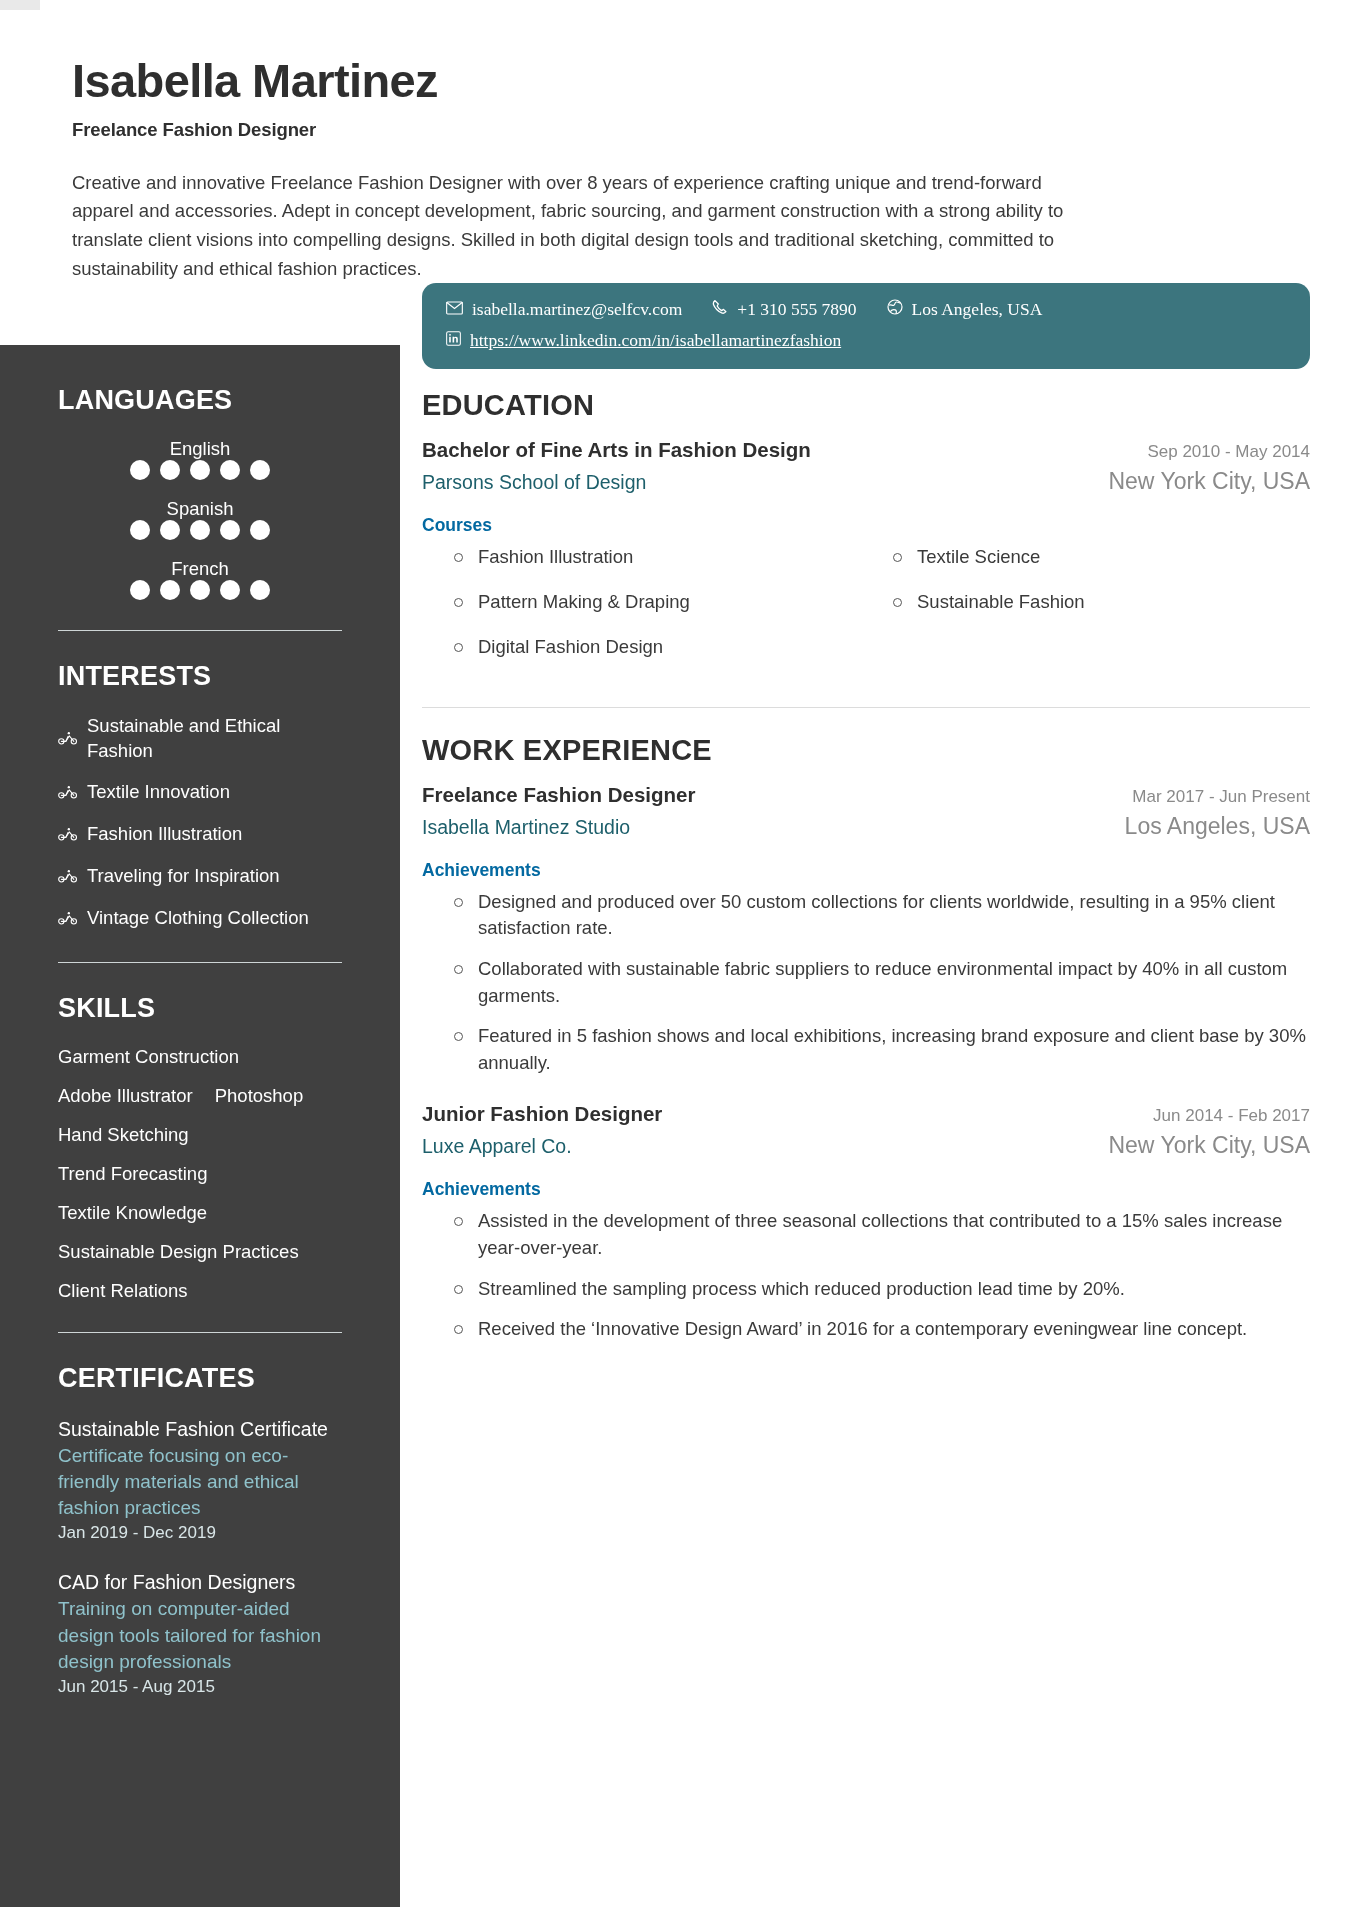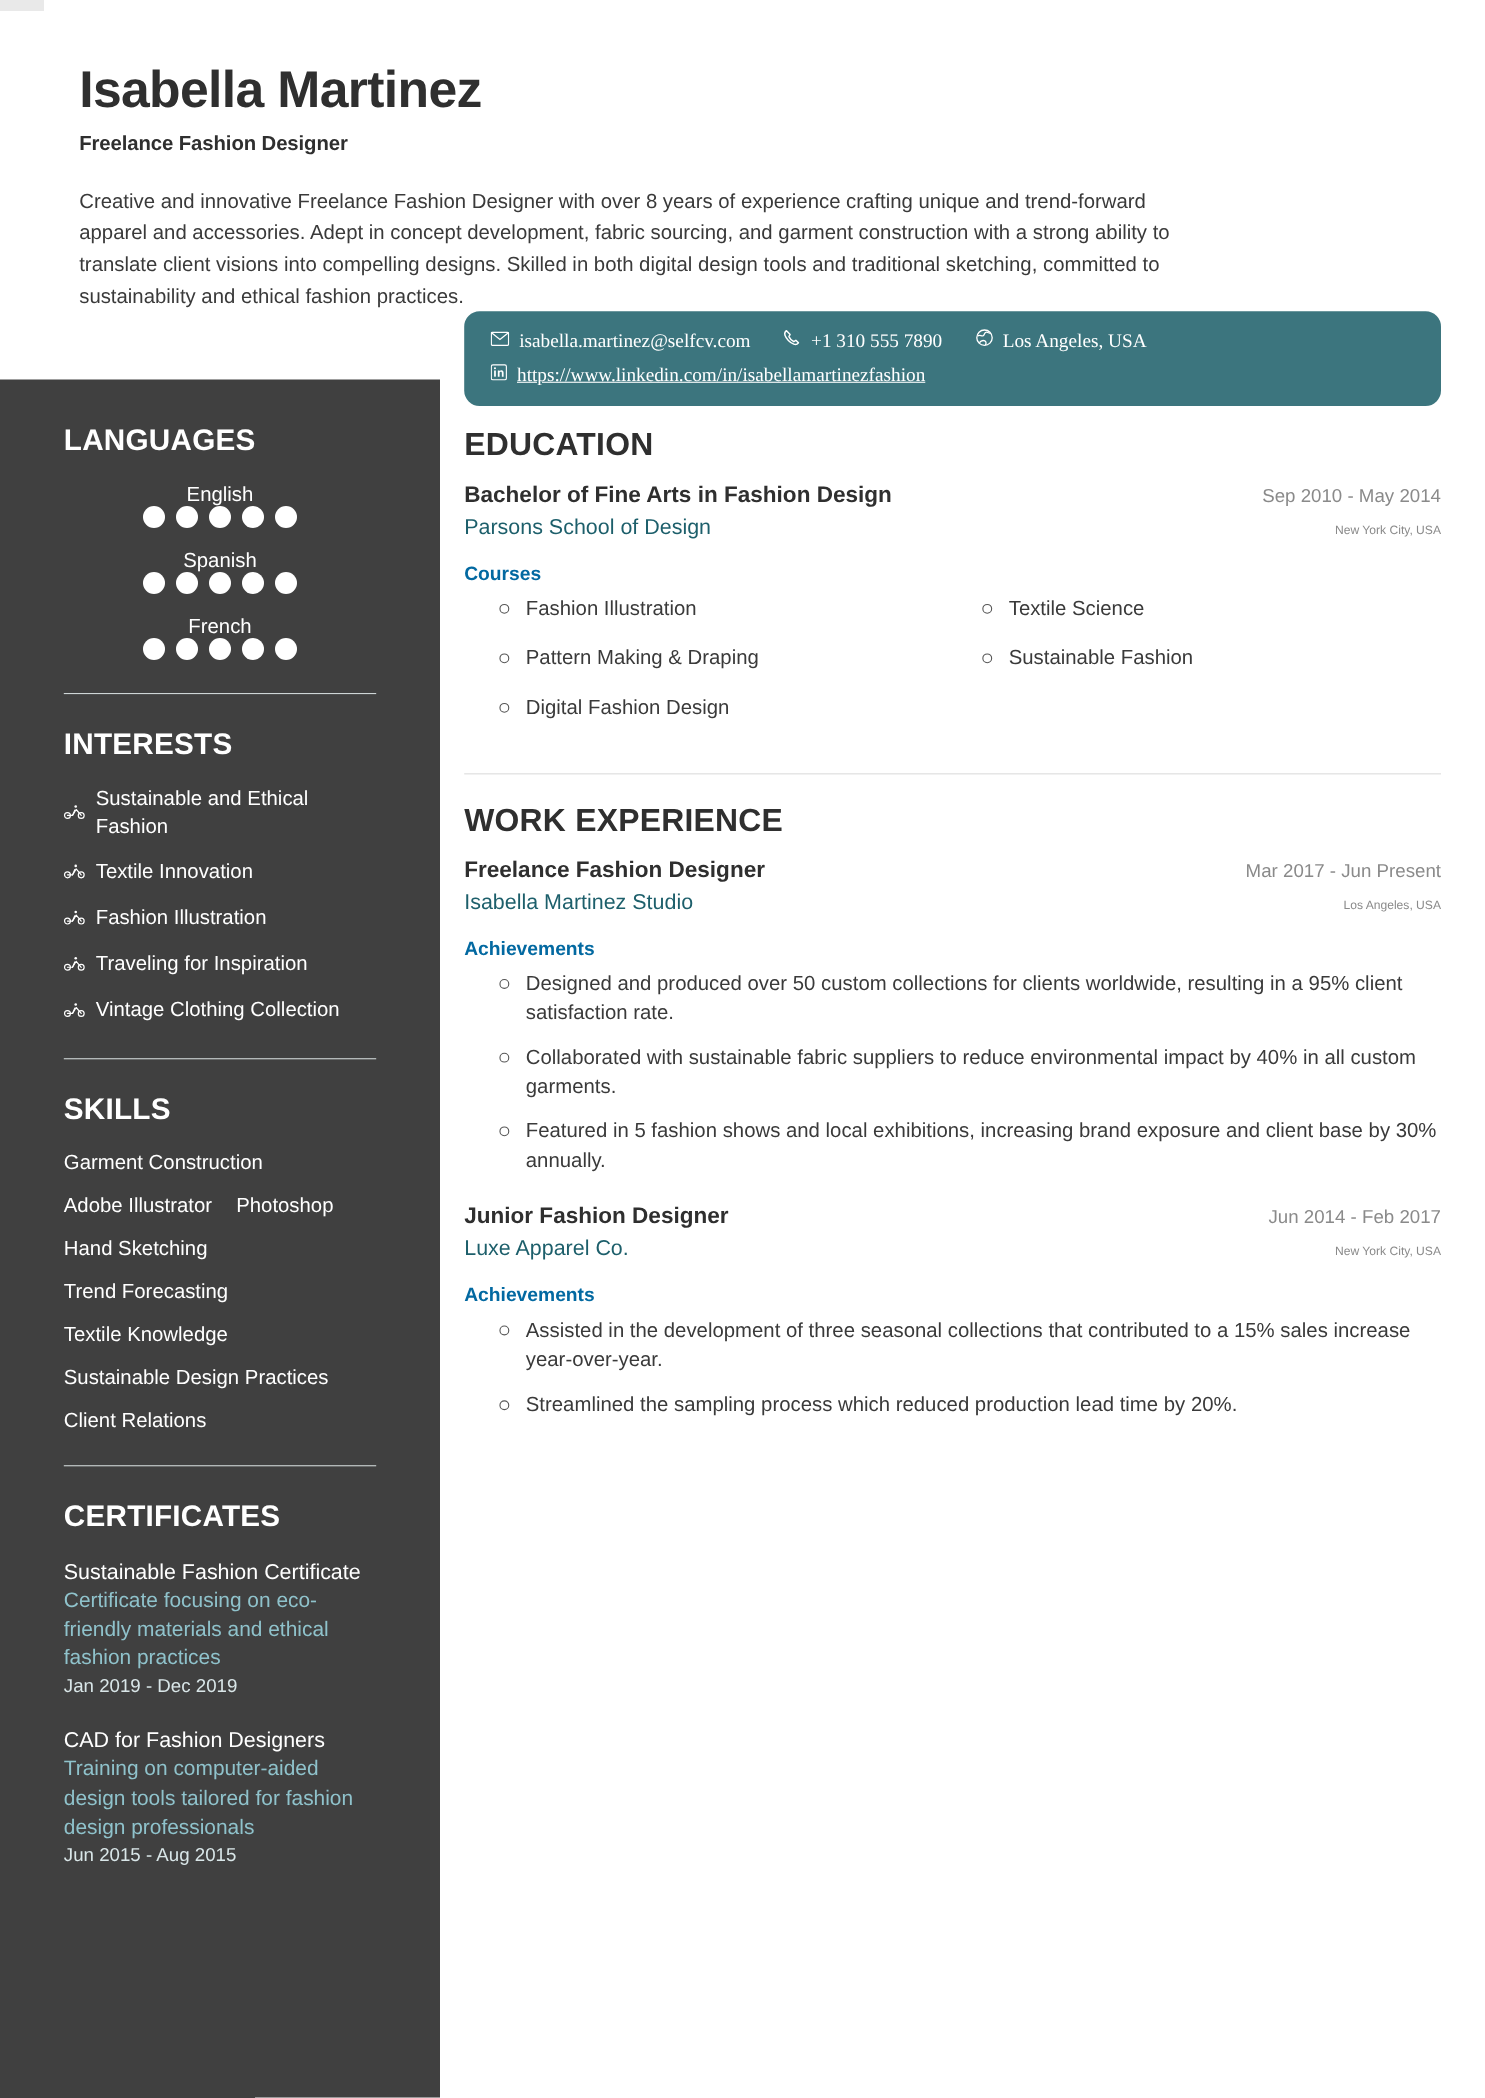--- a/index.html
+++ b/index.html
@@ -200,21 +200,21 @@
     display: flex;
     justify-content: space-between;
     align-items: baseline;
     margin-top: 6px;
   }
   .entry-org {
     font-size: 19.5px;
     color: #1d5f6b;
   }
   .entry-loc {
-    font-size: 11px;
+    font-size: 23px;
     color: #8a8a8a;
     white-space: nowrap;
     padding-left: 20px;
   }
   .sub-label {
     font-size: 17.5px;
     font-weight: bold;
     color: #0369a1;
     margin-top: 20px;
     margin-bottom: 8px;
@@ -544,19 +544,20 @@
             <span class="entry-date">Jun 2014 - Feb 2017</span>
           </div>
           <div class="entry-sub">
             <span class="entry-org">Luxe Apparel Co.</span>
             <span class="entry-loc">New York City, USA</span>
           </div>
           <div class="sub-label">Achievements</div>
           <div class="ach-list">
             <div class="ach-item">Assisted in the development of three seasonal collections that contributed to a 15% sales increase year-over-year.</div>
             <div class="ach-item">Streamlined the sampling process which reduced production lead time by 20%.</div>
+            <div class="ach-item">Received the ‘Innovative Design Award’ in 2016 for a contemporary eveningwear line concept.</div>
           </div>
         </div>
       </section>
 
     </div>
   </main>
 </div>
 
 </body></html>

